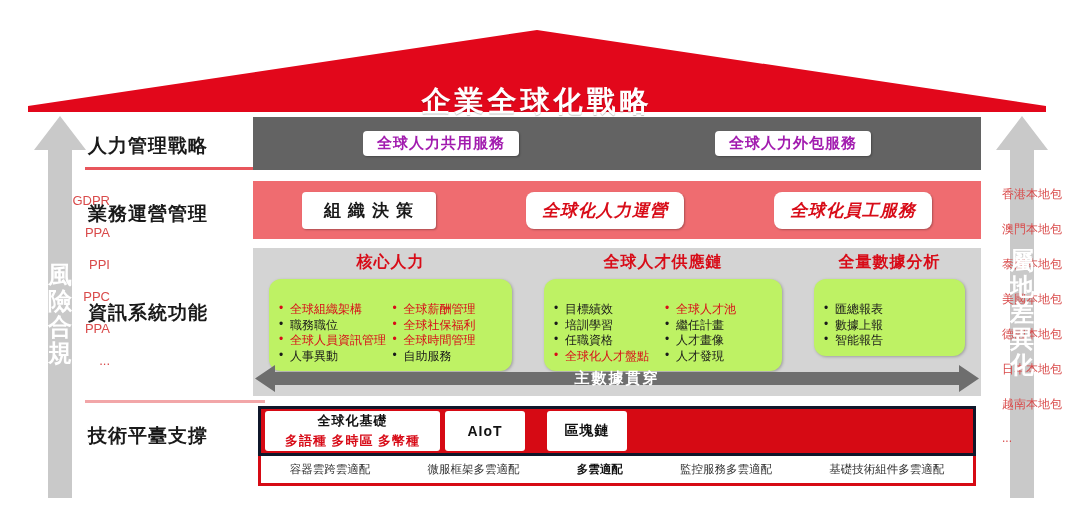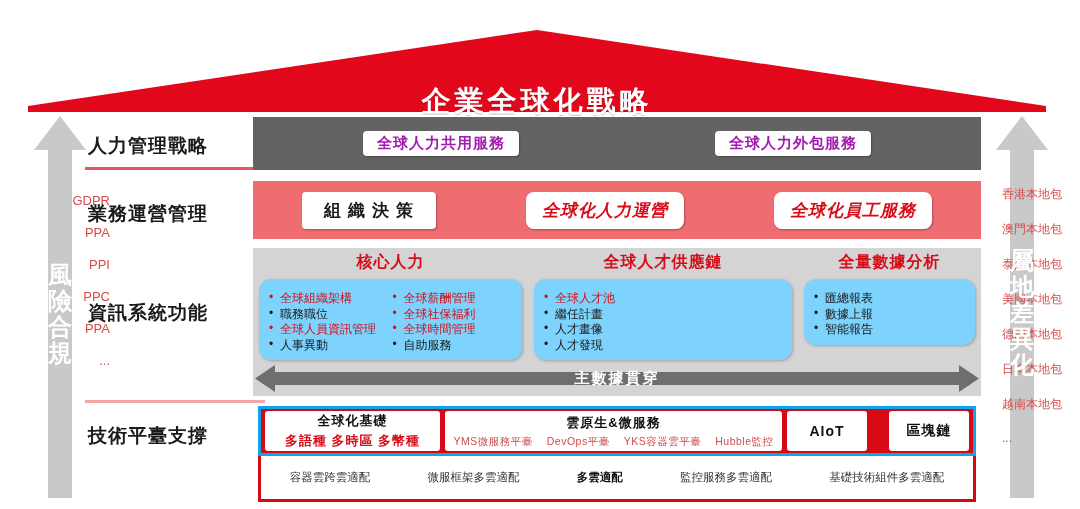--- a/index.html
+++ b/index.html
@@ -111,23 +111,23 @@
   }
   .sys-col{position:relative;height:112px;box-sizing:border-box;padding-top:4px;}
   .sys-col.core{width:275px;}
   .sys-col.talent{width:270px;}
   .sys-col.analytics{width:183px;}
   .sys-col-title{
     text-align:center;color:#d80c18;font-weight:bold;font-size:16px;
     letter-spacing:1px;margin-bottom:6px;white-space:nowrap;
   }
   .sys-card{
-    background:#7dd3fc;border-radius:12px;box-shadow:1px 1px 3px rgba(0,0,0,.25);
-    display:flex;padding:12px 8px 7px 8px;box-sizing:border-box;
-    margin:0 6px;
+    background:#bef264;border-radius:12px;box-shadow:1px 1px 3px rgba(0,0,0,.25);
+    display:flex;padding:23px 8px 7px 8px;box-sizing:border-box;
+    margin:0 16px;
   }
   .sys-card.one-col{justify-content:center;}
   .sys-list{flex:1;}
   .sys-list li{
     list-style:none;font-size:12px;line-height:15.5px;white-space:nowrap;
     position:relative;padding-left:13px;
   }
   .sys-list{margin:0;padding:0;}
   .sys-list li:before{
     content:"•";position:absolute;left:2px;top:-1px;font-size:12px;
@@ -141,42 +141,42 @@
   .md-arrow{position:absolute;left:255px;top:365px;width:724px;height:27px;}
   .md-arrow svg{display:block;}
   .md-text{
     position:absolute;left:0;top:369px;width:724px;text-align:center;
     color:#ffffff;font-weight:bold;font-size:15px;letter-spacing:2px;
   }
 
   
   .band-tech{
     position:absolute;left:258px;top:406px;width:718px;height:50px;
-    background:#d60a14;border:3px solid #0ea5e9;box-sizing:border-box;
+    background:#d60a14;border:3px solid #0f172a;box-sizing:border-box;
     display:flex;align-items:center;gap:5px;padding:0 4px;
   }
   .tech-box{
     background:#ffffff;height:40px;border-radius:3px;
     display:flex;flex-direction:column;align-items:center;justify-content:center;
     box-sizing:border-box;
   }
   .tech-box.basis{width:175px;}
   .tech-box.cloud{flex:1;}
   .tech-box.aiot{width:80px;}
   .tech-box.chain{width:80px;margin-left:17px;}
   .tech-t1{font-size:13px;font-weight:bold;color:#111;letter-spacing:1px;white-space:nowrap;}
   .tech-t2{font-size:13px;font-weight:bold;color:#d80c18;letter-spacing:1px;white-space:nowrap;margin-top:2px;}
   .tech-sub{
     font-size:10.5px;color:#d44a4a;letter-spacing:.5px;white-space:nowrap;margin-top:3px;
   }
   .tech-sub span{margin:0 7px;}
   .tech-single{font-size:14px;font-weight:bold;color:#111;letter-spacing:1px;}
 
   .band-adapt{
-    position:absolute;left:258px;top:456px;width:718px;height:46px;
+    position:absolute;left:258px;top:456px;width:718px;height:30px;
     background:#ffffff;border:3px solid #d60a14;border-top:none;box-sizing:border-box;
     display:flex;align-items:center;justify-content:space-around;padding:0 0;
   }
   .adapt-item{font-size:11.5px;color:#333;white-space:nowrap;}
   .adapt-item.bold{font-weight:bold;color:#111;}
 </style>
 </head>
 <body>
 
 <div id="canvas">
@@ -275,20 +275,26 @@
               <li class="itm-red">全球社保福利</li>
               <li class="itm-red">全球時間管理</li>
               <li class="itm-blk">自助服務</li>
             </ul>
         </div>
       </div>
 
       <div class="sys-col talent">
         <div class="sys-col-title">全球人才供應鏈</div>
         <div class="sys-card">
+          <ul class="sys-list" id="talent-left">
+              <li class="itm-blk">目標績效</li>
+              <li class="itm-blk">培訓學習</li>
+              <li class="itm-blk">任職資格</li>
+              <li class="itm-red">全球化人才盤點</li>
+            </ul>
           <ul class="sys-list" id="talent-right">
               <li class="itm-red">全球人才池</li>
               <li class="itm-blk">繼任計畫</li>
               <li class="itm-blk">人才畫像</li>
               <li class="itm-blk">人才發現</li>
             </ul>
         </div>
       </div>
 
       <div class="sys-col analytics">
@@ -310,24 +316,20 @@
       <polygon points="0,13.5 20,0 20,7 704,7 704,0 724,13.5 704,27 704,20 20,20 20,27" fill="#6e6e6e"></polygon>
     </svg>
   </div>
   <div class="md-text" style="left:255px;">主數據貫穿</div>
 
   <div class="band-tech">
     <div class="tech-box basis">
       <div class="tech-t1">全球化基礎</div>
       <div class="tech-t2">多語種 多時區 多幣種</div>
     </div>
-    <div class="tech-box cloud">
-      <div class="tech-t1">雲原生&amp;微服務</div>
-      <div class="tech-sub" id="cloud-subs"><span>YMS微服務平臺</span><span>DevOps平臺</span><span>YKS容器雲平臺</span><span>Hubble監控</span></div>
-    </div>
     <div class="tech-box aiot">
       <div class="tech-single">AIoT</div>
     </div>
     <div class="tech-box chain">
       <div class="tech-single">區塊鏈</div>
     </div>
   </div>
 
   <div class="band-adapt" id="adapt-row">
       <div class="adapt-item">容器雲跨雲適配</div>

